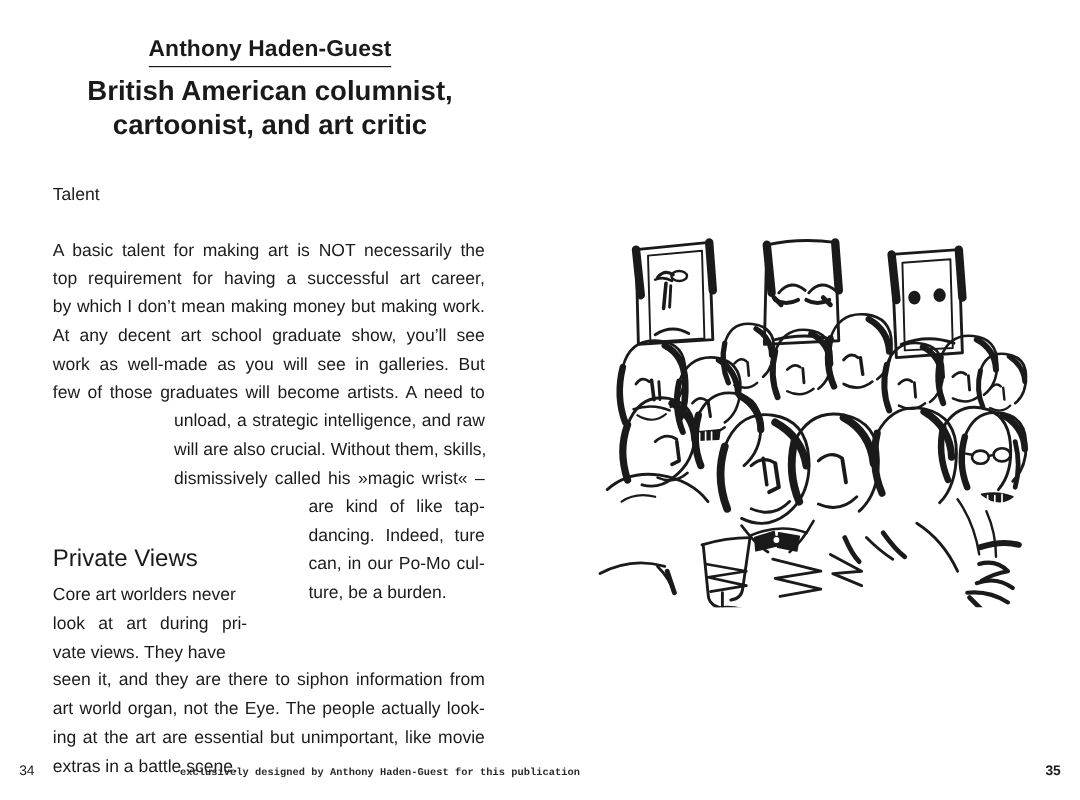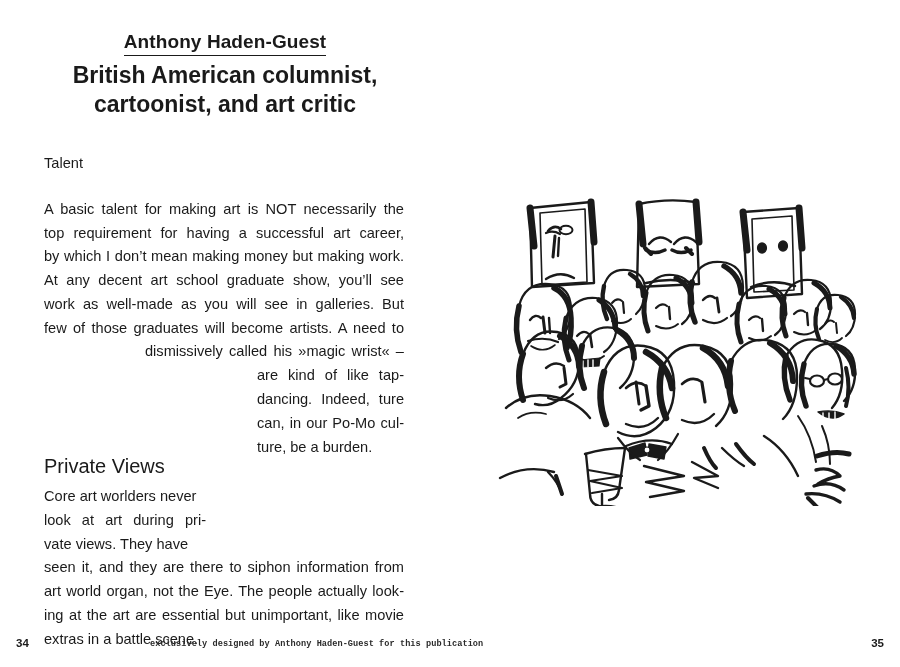--- a/index.html
+++ b/index.html
@@ -118,21 +118,21 @@
     left: 0;
     right: 0;
     bottom: 14px;
     height: 16px;
   }
   .page-num-left {
     position: absolute;
     left: 16px;
     top: 0;
     font-size: 11.5px;
-    font-weight: 700;
+    font-weight: 400;
   }
   .page-num-right {
     position: absolute;
     right: 16px;
     top: 0;
     font-size: 11.5px;
     font-weight: 700;
   }
   .credit {
     position: absolute;
@@ -161,20 +161,22 @@
   <div class="col-left">
     <div class="section-head">Talent</div>
 
     <div class="para">
       <span class="jline">A basic talent for making art is NOT necessarily the</span>
       <span class="jline">top requirement for having a successful art career,</span>
       <span class="jline">by which I don’t mean making money but making work.</span>
       <span class="jline">At any decent art school graduate show, you’ll see</span>
       <span class="jline">work as well-made as you will see in galleries. But</span>
       <span class="jline">few of those graduates will become artists. A need to</span>
+      <span class="jline indent-1">unload, a strategic intelligence, and raw</span>
+      <span class="jline indent-1">will are also crucial. Without them, skills,</span>
       <span class="jline indent-1">dismissively called his »magic wrist« –</span>
       <span class="jline indent-2">are kind of like tap-</span>
       <span class="jline indent-2">dancing. Indeed, ture</span>
       <span class="jline indent-2">can, in our Po-Mo cul-</span>
       <span class="jline indent-2 free">ture, be a burden.</span>
     </div>
   </div>
 
   <div class="head-private">Private Views</div>
 

